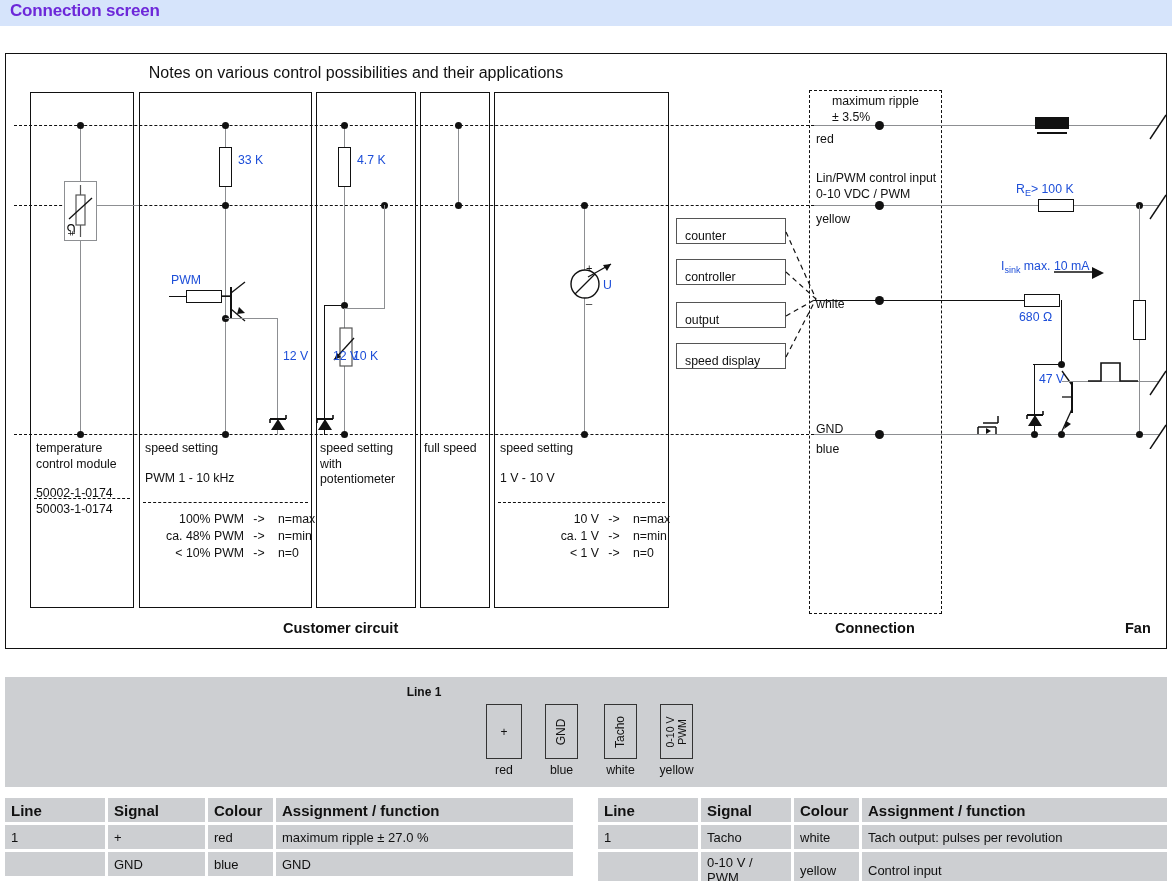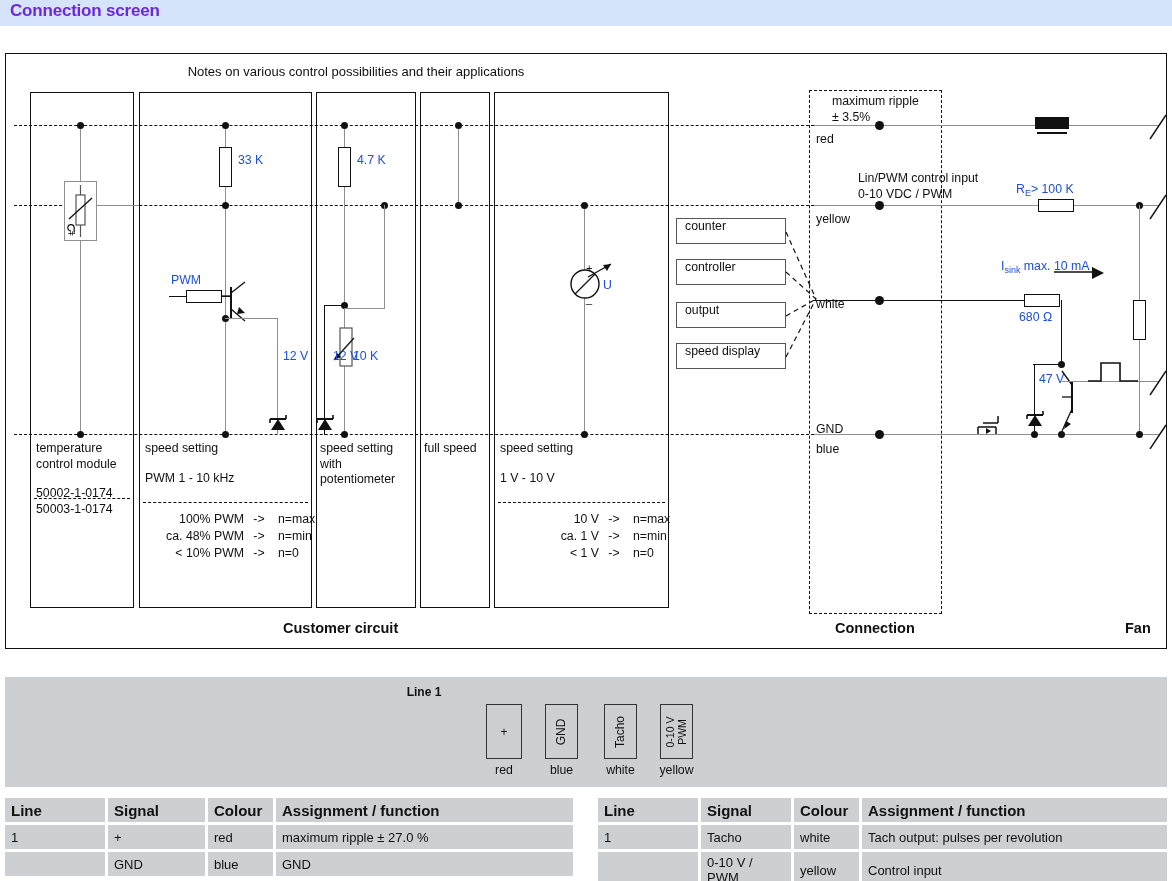--- a/index.html
+++ b/index.html
@@ -35,21 +35,21 @@
   #diagram-frame {
     position: absolute;
     left: 5px; top: 53px;
     width: 1162px; height: 596px;
     border: 1.5px solid #111;
     background: #fff;
   }
   #diagram-caption {
     position: absolute; left: 0; top: 10px;
     width: 700px; text-align: center;
-    font-size: 13px; color: #111;
+    font-size: 16px; color: #111;
   }
 
   
   .col-box {
     position: absolute;
     border: 1px solid #111;
     background: transparent;
   }
   .col-text {
     position: absolute;
@@ -118,21 +118,21 @@
   .dash-box {
     position: absolute;
     border: 1.4px dashed #111;
   }
   .term-box {
     position: absolute;
     border: 1.2px solid #555;
     background: #fff;
     font-size: 12.3px;
     color: #111;
-    display: flex; align-items: flex-start;
+    display: flex; align-items: flex-end;
     padding-left: 8px;
   }
 
   
   #connector-panel {
     position: absolute;
     left: 5px; top: 677px;
     width: 1162px; height: 110px;
     background: #cdcfd2;
   }
@@ -362,21 +362,21 @@
       <line x1="2" y1="58" x2="32" y2="85" stroke="#111" stroke-width="1.2" stroke-dasharray="5,4"></line>
       <line x1="2" y1="102" x2="32" y2="85" stroke="#111" stroke-width="1.2" stroke-dasharray="5,4"></line>
       <line x1="2" y1="143" x2="32" y2="85" stroke="#111" stroke-width="1.2" stroke-dasharray="5,4"></line>
     </svg>
 
     <div class="dash-box" style="left:803px; top:36px; width:133px; height:524px;"></div>
 
     <div class="col-text" style="left:826px; top:40px; width:130px;">maximum ripple
 ± 3.5%</div>
     <div class="col-text" style="left:810px; top:78px;">red</div>
-    <div class="col-text" style="left:810px; top:117px; width:135px;margin-left:42px;">Lin/PWM control input
+    <div class="col-text" style="left:810px; top:117px; width:135px;">Lin/PWM control input
 0-10 VDC / PWM</div>
     <div class="col-text" style="left:810px; top:158px;">yellow</div>
     <div class="col-text" style="left:810px; top:243px;">white</div>
     <div class="col-text" style="left:810px; top:368px;">GND</div>
     <div class="col-text" style="left:810px; top:388px;">blue</div>
 
     <div class="wire-h" style="left:808px; top:71px; width:345px;"></div>
     <div class="node big" style="left:869px; top:67px;"></div>
     <div style="position:absolute; left:1029px; top:63px; width:34px; height:12px; background:#111;"></div>
     <div style="position:absolute; left:1031px; top:78px; width:30px; height:2px; background:#111;"></div>

